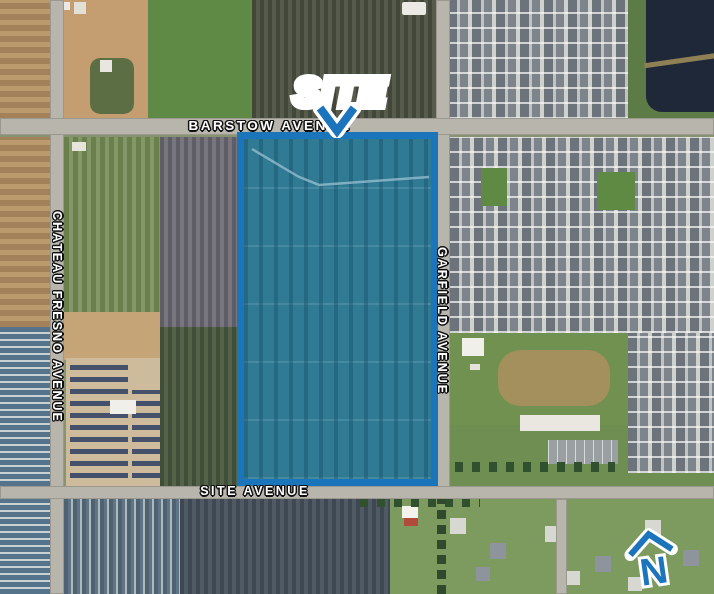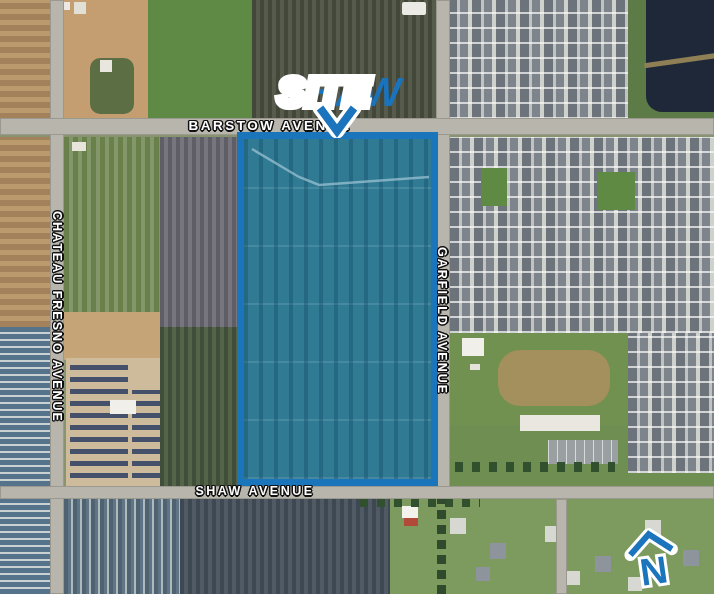--- a/index.html
+++ b/index.html
@@ -125,31 +125,31 @@
   <div class="abs road" style="left:0;top:118px;width:714px;height:17px;"></div>
   <div class="abs road" style="left:0;top:486px;width:714px;height:13px;"></div>
 
   <div class="abs site-boundary">
     <svg width="187" height="340" style="position:absolute;left:0;top:0;" viewBox="0 0 187 340">
       <polyline points="8,10 55,38 75,46 185,38" fill="none" stroke="rgba(170,205,220,0.65)" stroke-width="2.5"></polyline>
     </svg>
   </div>
 
   <div class="abs site-label">
-    <span class="outlined-blue" data-text="SITE">SHAW</span>
+    <span class="outlined-blue" data-text="SITE">SITE</span>
   </div>
 
   <svg class="abs" style="left:313px;top:102px;z-index:11;" width="48" height="36" viewBox="0 0 48 36">
     <polyline points="7,6 24,29 41,6" fill="none" stroke="#ffffff" stroke-width="15" stroke-linecap="round" stroke-linejoin="round"></polyline>
     <polyline points="7,6 24,29 41,6" fill="none" stroke="#1c74bd" stroke-width="8" stroke-linecap="butt" stroke-linejoin="miter"></polyline>
   </svg>
 
   <div class="abs road-label" style="left:160px;top:118px;width:220px;">BARSTOW AVENUE</div>
 
-  <div class="abs road-label" style="left:180px;top:483px;width:150px;font-size:12.5px;">SHAW AVENUE</div>
+  <div class="abs road-label" style="left:180px;top:483px;width:150px;font-size:12.5px;">SITE AVENUE</div>
 
   <div class="abs road-label vertical" style="left:-58px;top:309px;width:230px;font-size:12.5px;letter-spacing:2px;">CHATEAU FRESNO AVENUE</div>
 
   <div class="abs road-label vertical" style="left:357px;top:313px;width:170px;font-size:12.5px;letter-spacing:2px;">GARFIELD AVENUE</div>
 
   <svg class="abs" style="left:622px;top:528px;z-index:11;transform:rotate(-8deg);" width="60" height="60" viewBox="0 0 60 60">
     <polyline points="9,24 30,6 51,24" fill="none" stroke="#ffffff" stroke-width="12" stroke-linecap="round" stroke-linejoin="round"></polyline>
     <polyline points="9,24 30,6 51,24" fill="none" stroke="#1c74bd" stroke-width="6" stroke-linecap="butt" stroke-linejoin="miter"></polyline>
     <text x="30" y="56" text-anchor="middle" font-family="Liberation Sans, sans-serif" font-size="38" font-weight="900" fill="#1c74bd" stroke="#ffffff" stroke-width="6" paint-order="stroke">N</text>
   </svg>

